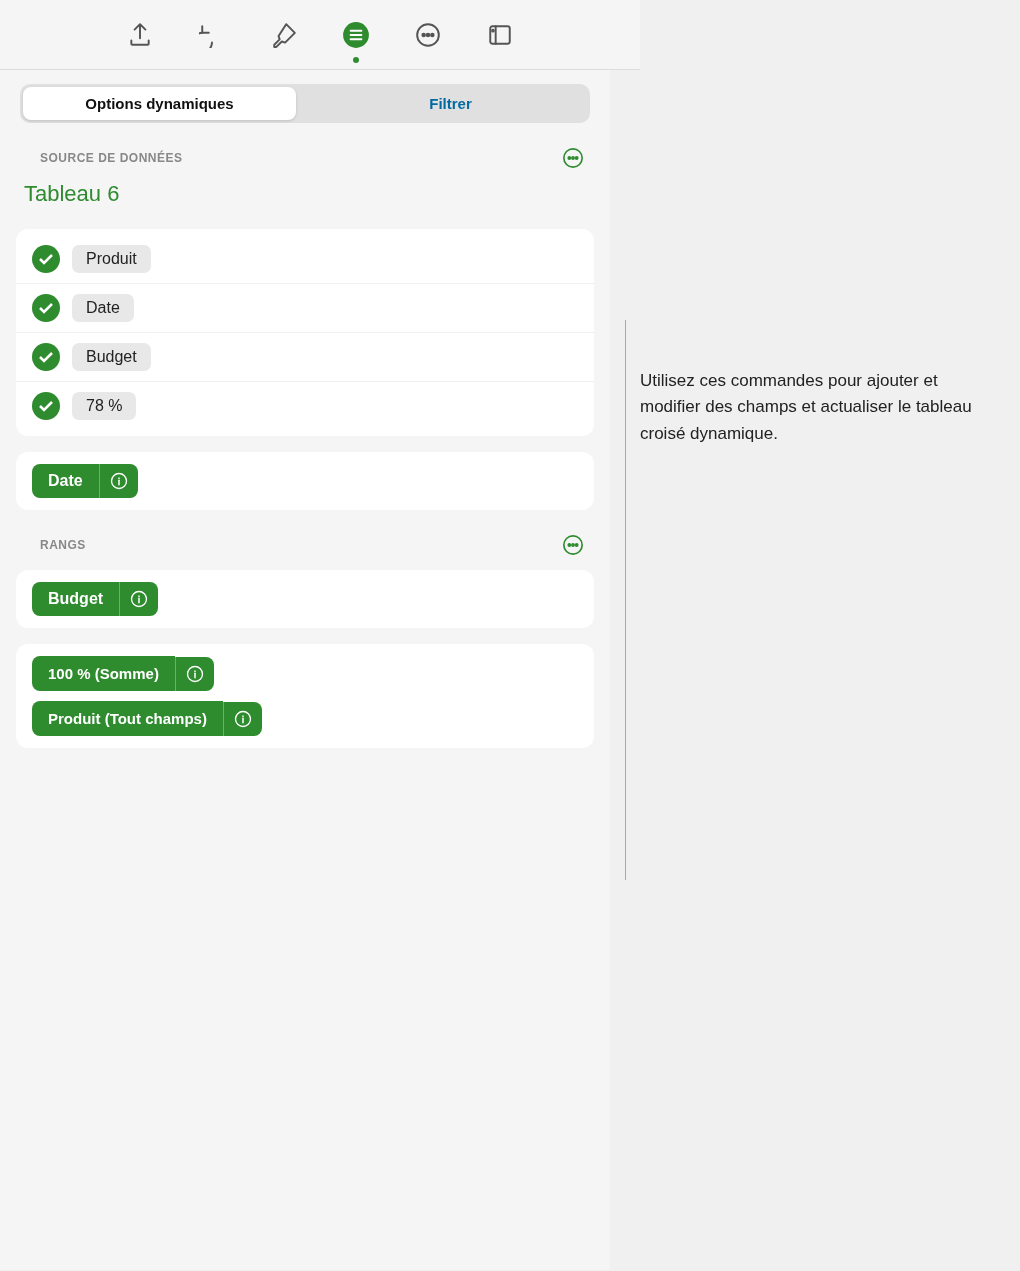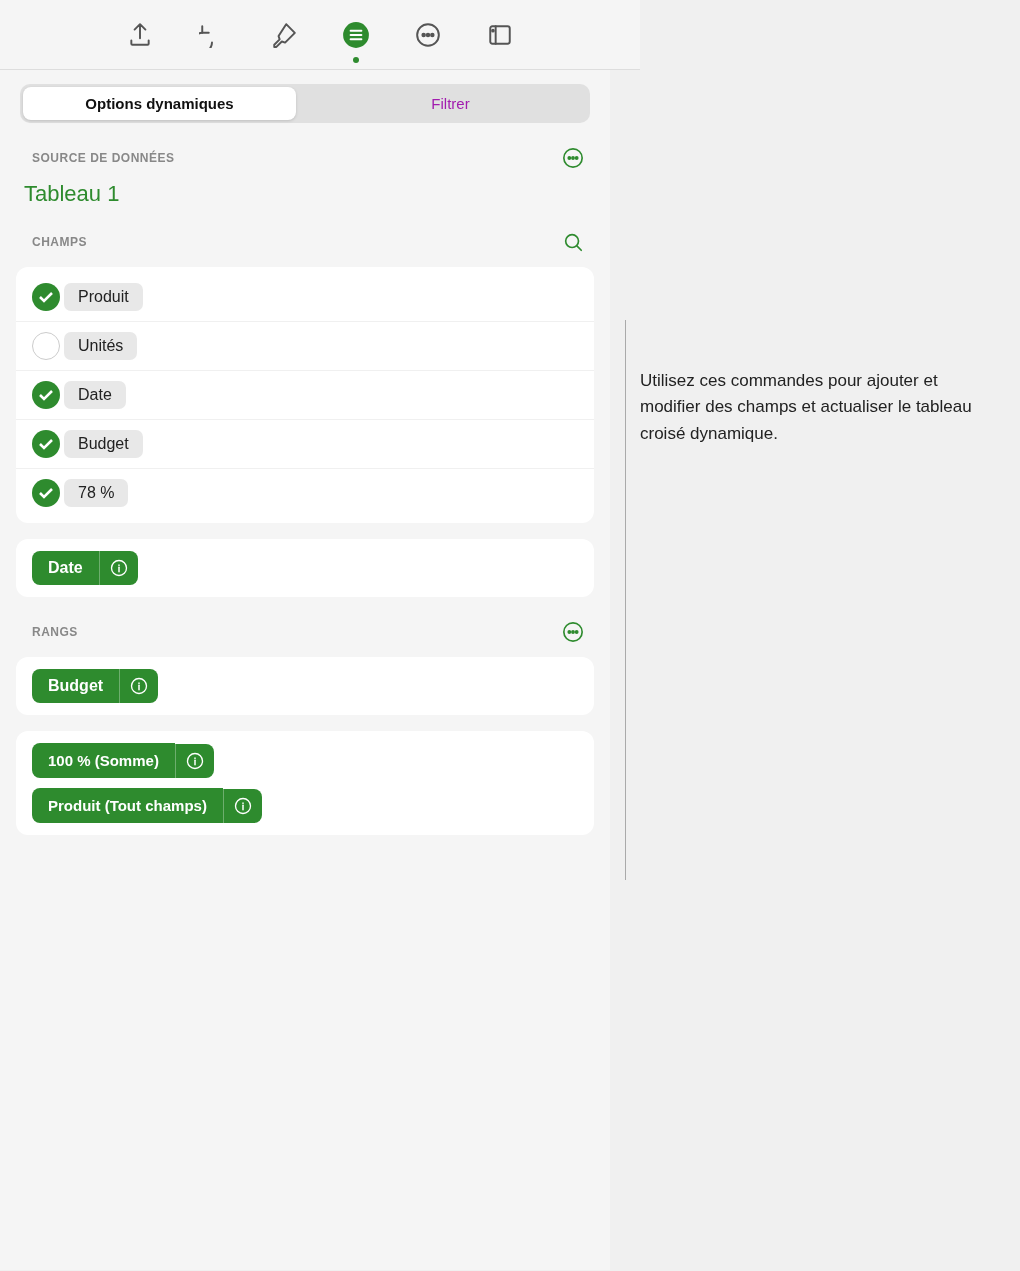--- a/index.html
+++ b/index.html
@@ -83,37 +83,37 @@
       border-radius: 10px;
       padding: 3px;
       gap: 18px;
     }
     .tab {
       flex: 1;
       text-align: center;
       padding: 8px 0;
       border-radius: 8px;
       font-size: 15px;
-      font-weight: 400;
-      cursor: pointer;
-      color: #a21caf;
+      font-weight: 700;
+      cursor: pointer;
+      color: #0369a1;
     }
     .tab.active {
       background: white;
       color: #111;
       font-weight: 600;
       box-shadow: 0 1px 3px rgba(0,0,0,0.15);
     }
 
     
     .section-header {
       display: flex;
       align-items: center;
       justify-content: space-between;
-      padding: 6px 24px 6px 32px;
+      padding: 6px 24px 6px 40px;
       gap: 43px;
     }
     .section-label {
       font-size: 12px;
       font-weight: 600;
       color: #888;
       letter-spacing: 0.5px;
       text-transform: uppercase;
     }
     .section-icon {
@@ -146,21 +146,21 @@
     .fields-box {
       margin: 6px 16px 16px 16px;
       background: white;
       border-radius: 12px;
       padding: 6px 0;
     }
     .field-item {
       display: flex;
       align-items: center;
       padding: 10px 16px;
-      gap: 4px;
+      gap: 12px;
       cursor: pointer;
     }
     .field-item:not(:last-child) {
       border-bottom: 1px solid #f0f0f0;
     }
     .field-checkbox {
       width: 28px;
       height: 28px;
       border-radius: 50%;
       display: flex;
@@ -335,46 +335,33 @@
     <span class="section-label">SOURCE DE DONNÉES</span>
     <div class="section-icon">
       <svg viewBox="0 0 24 24">
           <circle cx="12" cy="12" r="10"></circle>
           <circle cx="8" cy="12" r="1.2" fill="#2e8b2e"></circle>
           <circle cx="12" cy="12" r="1.2" fill="#2e8b2e"></circle>
           <circle cx="16" cy="12" r="1.2" fill="#2e8b2e"></circle>
         </svg>
     </div>
   </div>
-  <div class="data-source-name">Tableau 1</div>
-
-  <div class="section-header">
-    <span class="section-label">CHAMPS</span>
-    <div class="section-icon">
-      <svg viewBox="0 0 24 24">
-          <circle cx="11" cy="11" r="7"></circle>
-          <line x1="16.5" y1="16.5" x2="21" y2="21" stroke-linecap="round"></line>
-        </svg>
-    </div>
-  </div>
+  <div class="data-source-name">Tableau 6</div>
+
   <div class="fields-box">
 
     <div class="field-item">
       <div class="field-checkbox checked">
         <svg viewBox="0 0 16 16">
             <polyline points="2,8 6,12 14,4"></polyline>
           </svg>
       </div>
       <span class="field-tag">Produit</span>
     </div>
 
-    <div class="field-item">
-      <div class="field-checkbox unchecked"></div>
-      <span class="field-tag">Unités</span>
-    </div>
 
     <div class="field-item">
       <div class="field-checkbox checked">
         <svg viewBox="0 0 16 16">
             <polyline points="2,8 6,12 14,4"></polyline>
           </svg>
       </div>
       <span class="field-tag">Date</span>
     </div>
 

